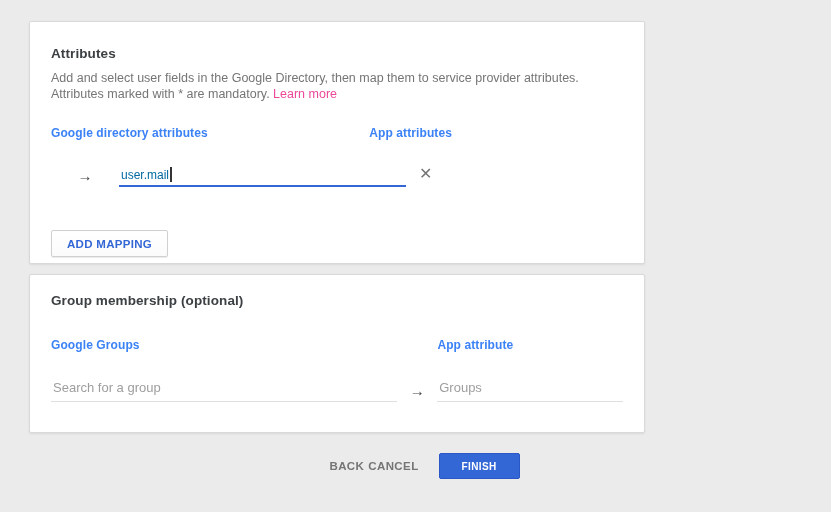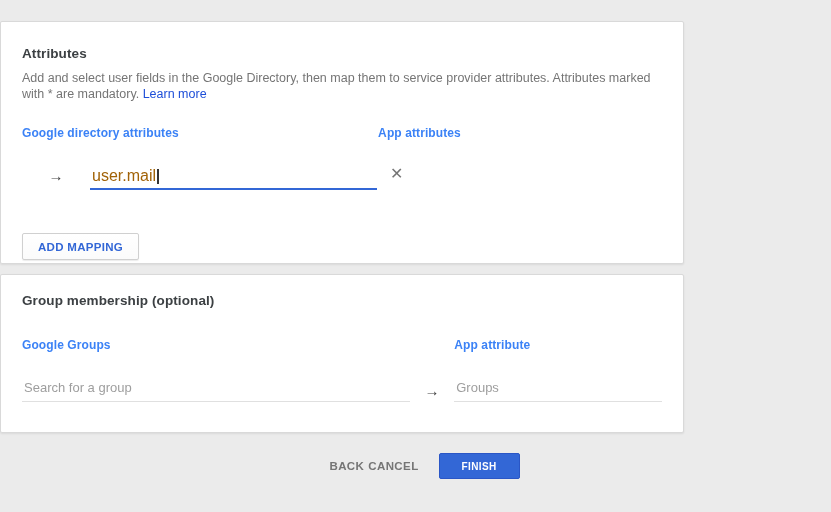--- a/index.html
+++ b/index.html
@@ -4,21 +4,22 @@
 <style>
   * { margin:0; padding:0; box-sizing:border-box; }
   html,body { width:831px; height:512px; }
   body {
     background:#ebebeb;
     font-family:"Liberation Sans", sans-serif;
     color:#3c4043;
     overflow:hidden;
   }
   .card {
-    width:684px;
+    width:616px;
+    margin-left:29px;
     background:#ffffff;
     border:1px solid #d9d9d9;
     border-radius:2px;
     box-shadow:0 1px 2px rgba(0,0,0,0.08);
     padding:24px 21px 0 21px;
   }
   .card.attributes { margin-top:21px; height:243px; }
   .card.groups { margin-top:10px; height:159px; padding-top:18px; }
   .card-title {
     font-size:13.5px;
@@ -26,21 +27,21 @@
     color:#3c4043;
     letter-spacing:.1px;
   }
   .card-desc {
     margin-top:10px;
     font-size:12.5px;
     color:#757575;
     line-height:1.25;
   }
   .learn-more {
-    color:#1d4ed8;
+    color:#ec4899;
     text-decoration:none;
     cursor:pointer;
   }
   .labels-row, .fields-row { display:flex; align-items:flex-start; }
   .labels-row { margin-top:24px; }
   .labels-row.g { margin-top:30px; }
   .col-label {
     font-size:12px;
     font-weight:bold;
     color:#3b82f6;
@@ -82,22 +83,22 @@
   .map-arrow {
     font-size:15px;
     color:#424242;
     margin-top:13px;
     display:inline-block;
   }
   .text-field {
     border-bottom:2px solid #3367d6;
     padding:0 0 3px 2px;
     margin-top:13px;
-    font-size:16px;
-    color:#a16207;
+    font-size:12px;
+    color:#0369a1;
     display:flex;
     align-items:center;
     cursor:text;
   }
   .text-caret {
     width:1.5px; height:15px;
     background:#333333;
     margin-left:1px;
   }
   .close-x {

